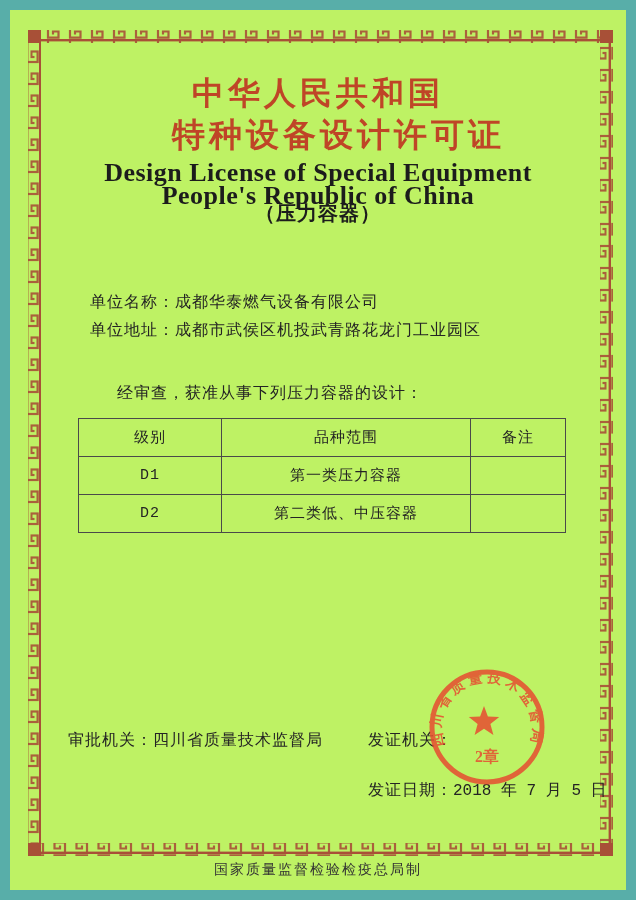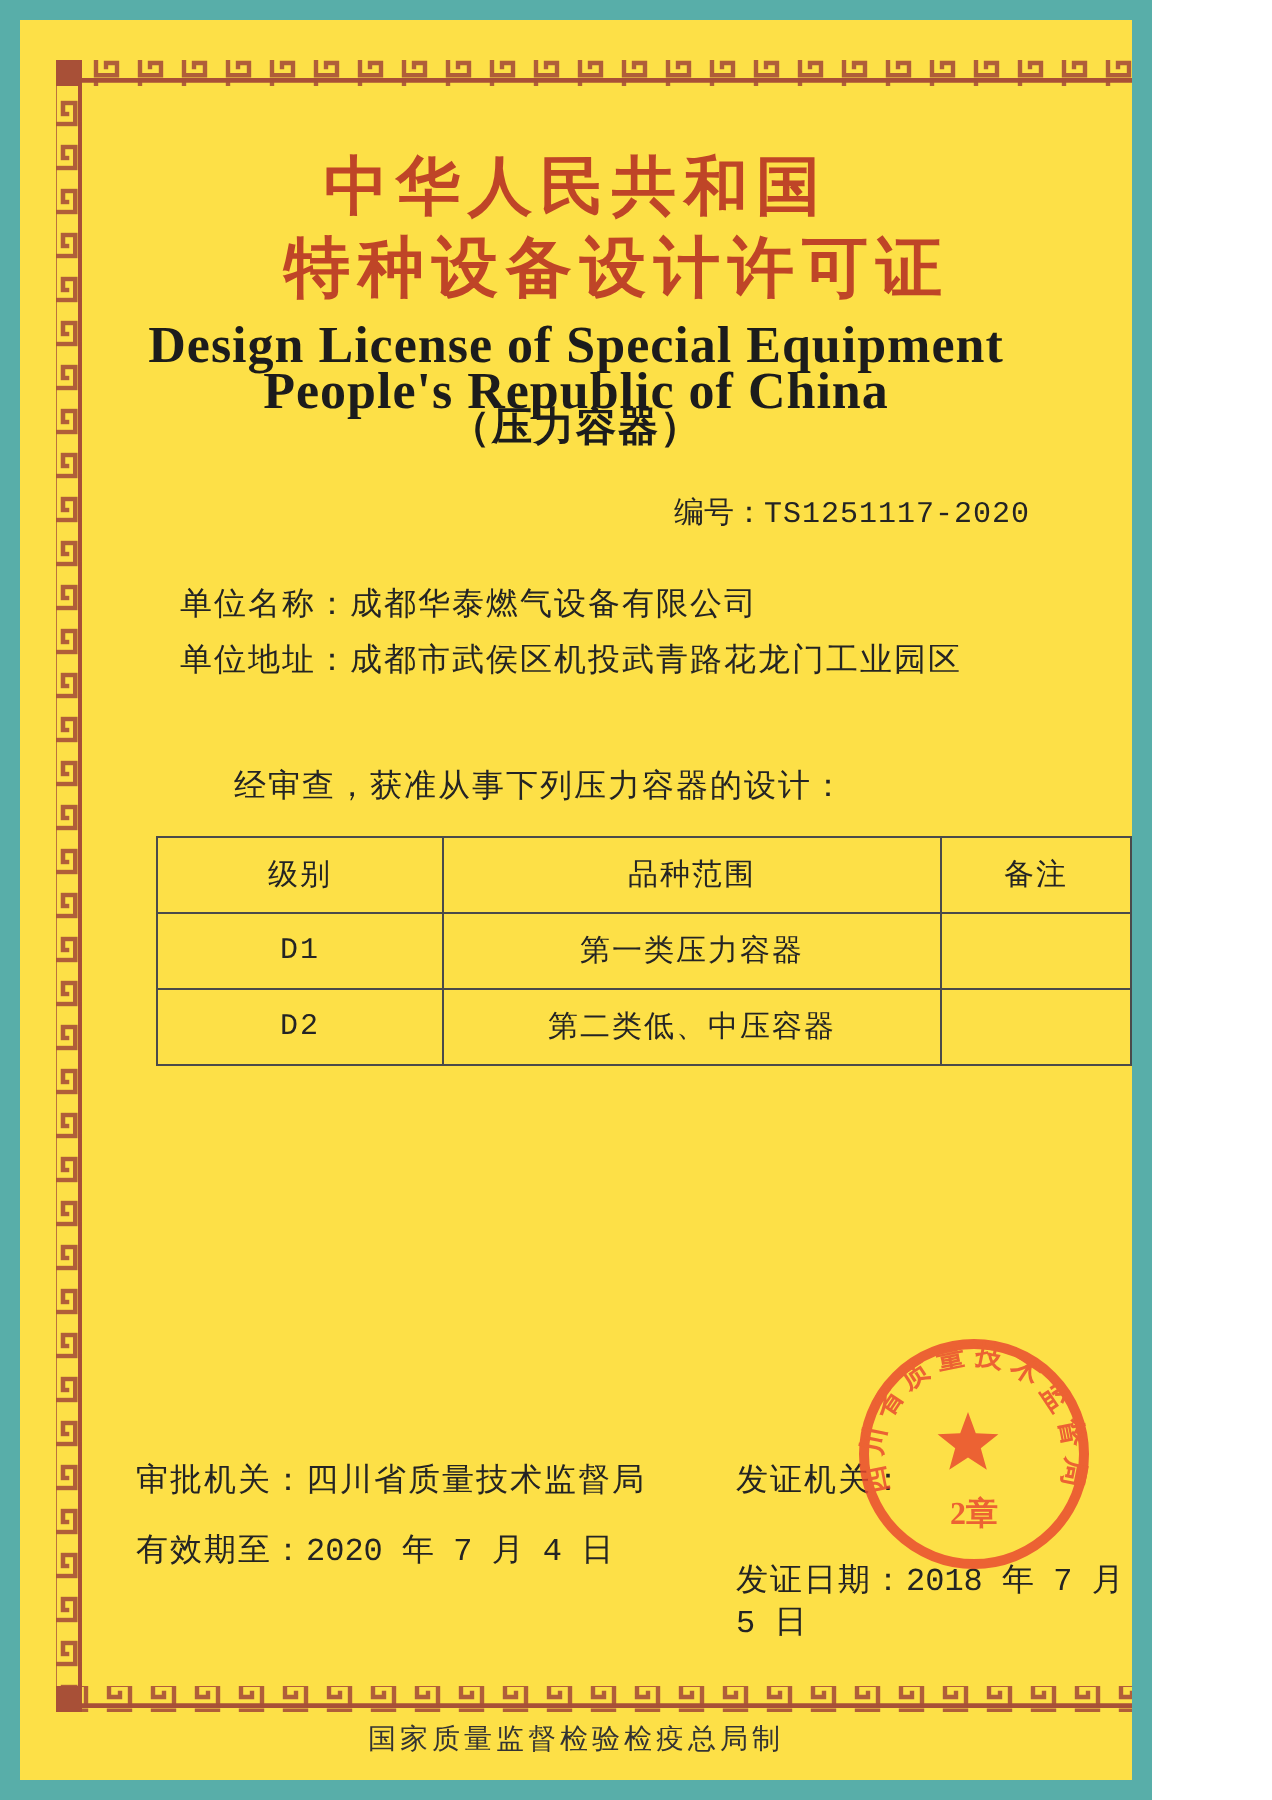--- a/index.html
+++ b/index.html
@@ -1,19 +1,19 @@
 <!DOCTYPE html>
 <html><head>
 <meta charset="utf-8">
 <style>
   html,body{margin:0;padding:0;background:#ffffff;}
   .page{
     position:relative;
-    width:576px;height:900px;
-    background:#fde047;
+    width:636px;height:900px;
+    background:#bef264;
     overflow:hidden;
     font-family:"Liberation Serif","DejaVu Serif",serif;
     color:#242424;
   }
   .teal-frame{
     position:absolute;inset:0;
     border:10px solid #58aea9;
     box-sizing:border-box;
     pointer-events:none;
   }
@@ -90,23 +90,20 @@
   </svg>
 
   <div class="content">
 
     <div class="abs center title-cn" style="top:76px;">中华人民共和国</div>
     <div class="abs center title-cn" style="top:117px;font-size:33px;margin-left:41px;">特种设备设计许可证</div>
     <div class="abs center title-en" style="top:158px;">Design License of Special Equipment</div>
     <div class="abs center title-en" style="top:181px;">People's Republic of China</div>
     <div class="abs center subtitle-cn" style="top:200px;">（压力容器）</div>
 
-    <div class="abs number-line" style="top:247px;right:61px;">
-      <span>编号：</span><span class="val">TS1251117-2020</span>
-    </div>
 
     <div class="abs field-line" style="top:292px;left:90px;">
       <span>单位名称：</span><span>成都华泰燃气设备有限公司</span>
     </div>
     <div class="abs note-line" style="top:383px;left:117px;">经审查，获准从事下列压力容器的设计：</div>
 
     <div class="abs field-line" style="top:320px;left:90px;">
       <span>单位地址：</span><span>成都市武侯区机投武青路花龙门工业园区</span>
     </div>
 
@@ -133,23 +130,20 @@
           <td class="mono">D2</td>
           <td>第二类低、中压容器</td>
           <td></td>
         </tr>
       </tbody>
     </table>
 
     <div class="abs footer-line" style="top:730px;left:68px;">
       <span>审批机关：</span><span>四川省质量技术监督局</span>
     </div>
-    <div class="abs footer-line" style="top:765px;left:68px;">
-      <span>有效期至：</span><span class="mono">2020 年 7 月 4 日</span>
-    </div>
     <div class="abs footer-line" style="top:730px;left:368px;">
       <span>发证机关：</span>
     </div>
     <div class="abs footer-line" style="top:752px;left:368px;margin-top:28px;">
       <span>发证日期：</span><span class="mono">2018 年 7 月 5 日</span>
     </div>
 
     <div class="abs center caption" style="top:861px;">国家质量监督检验检疫总局制</div>
   </div>
 

